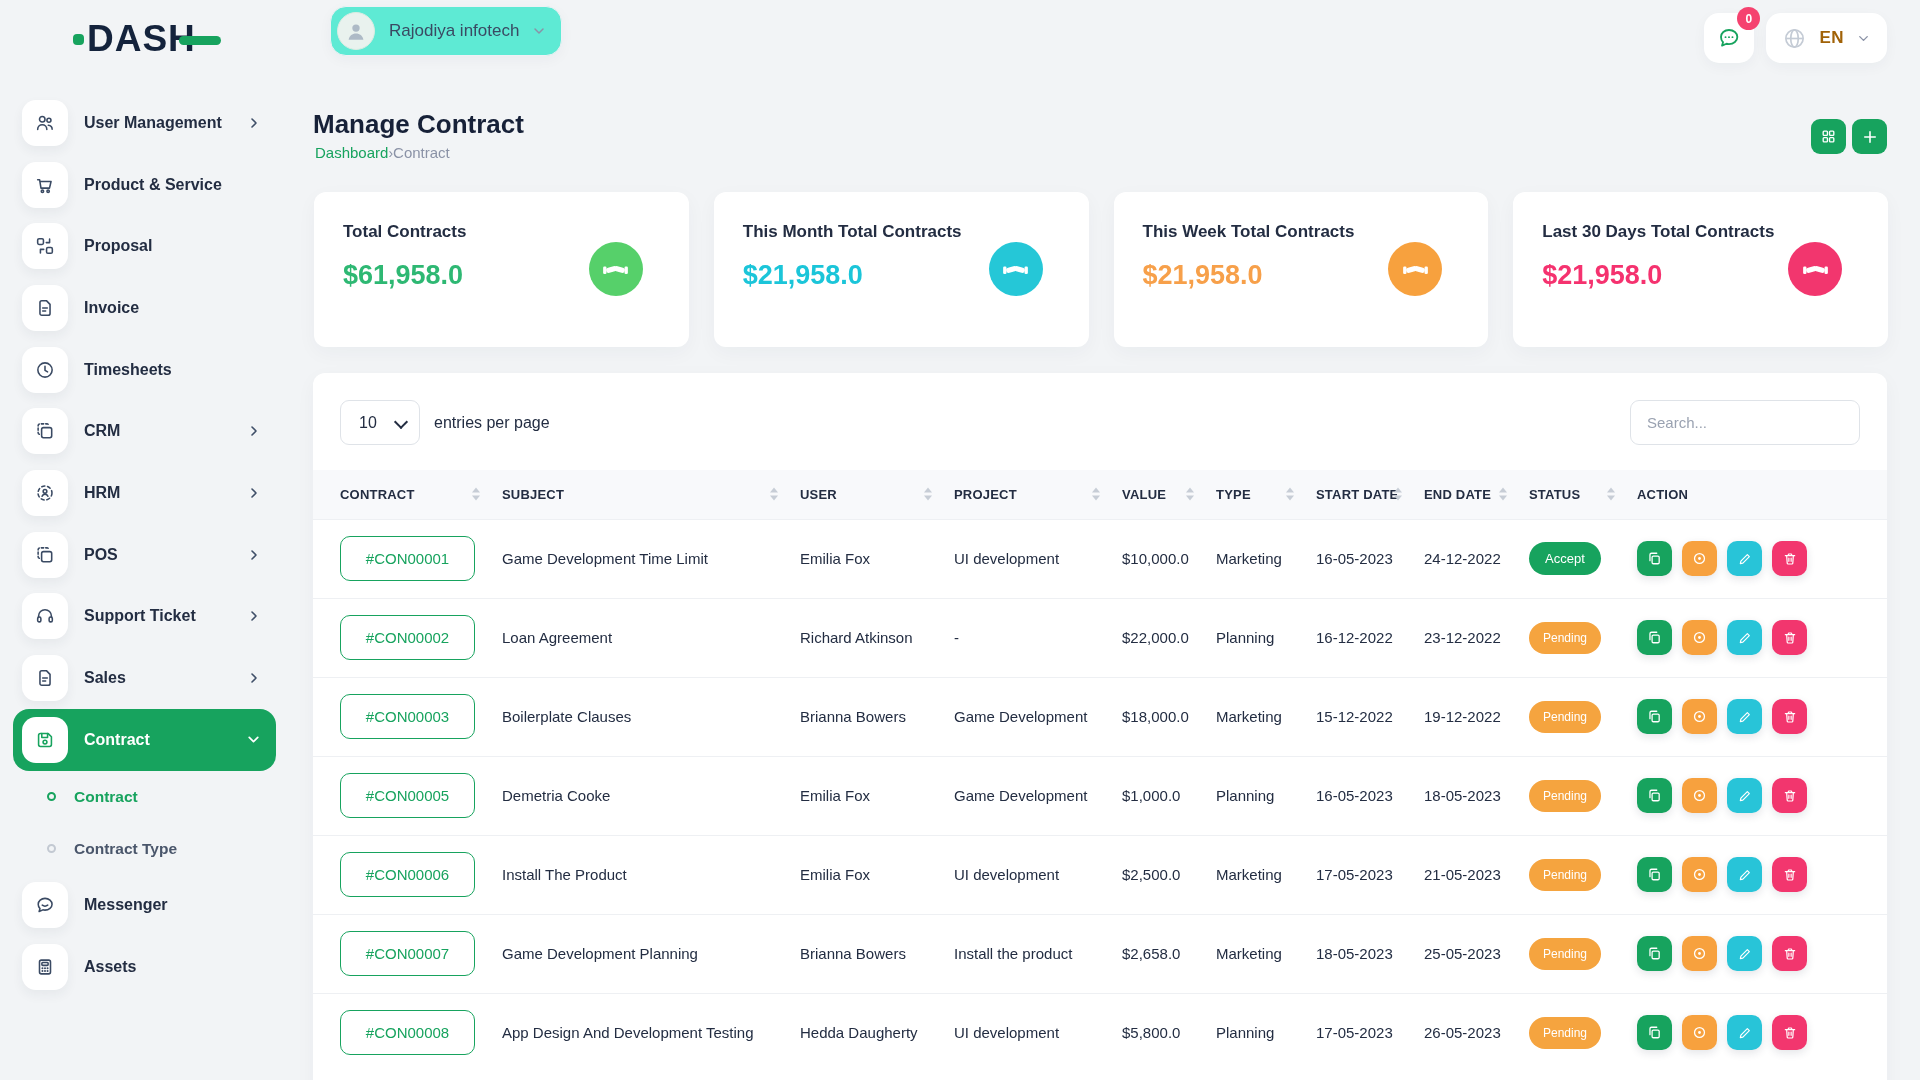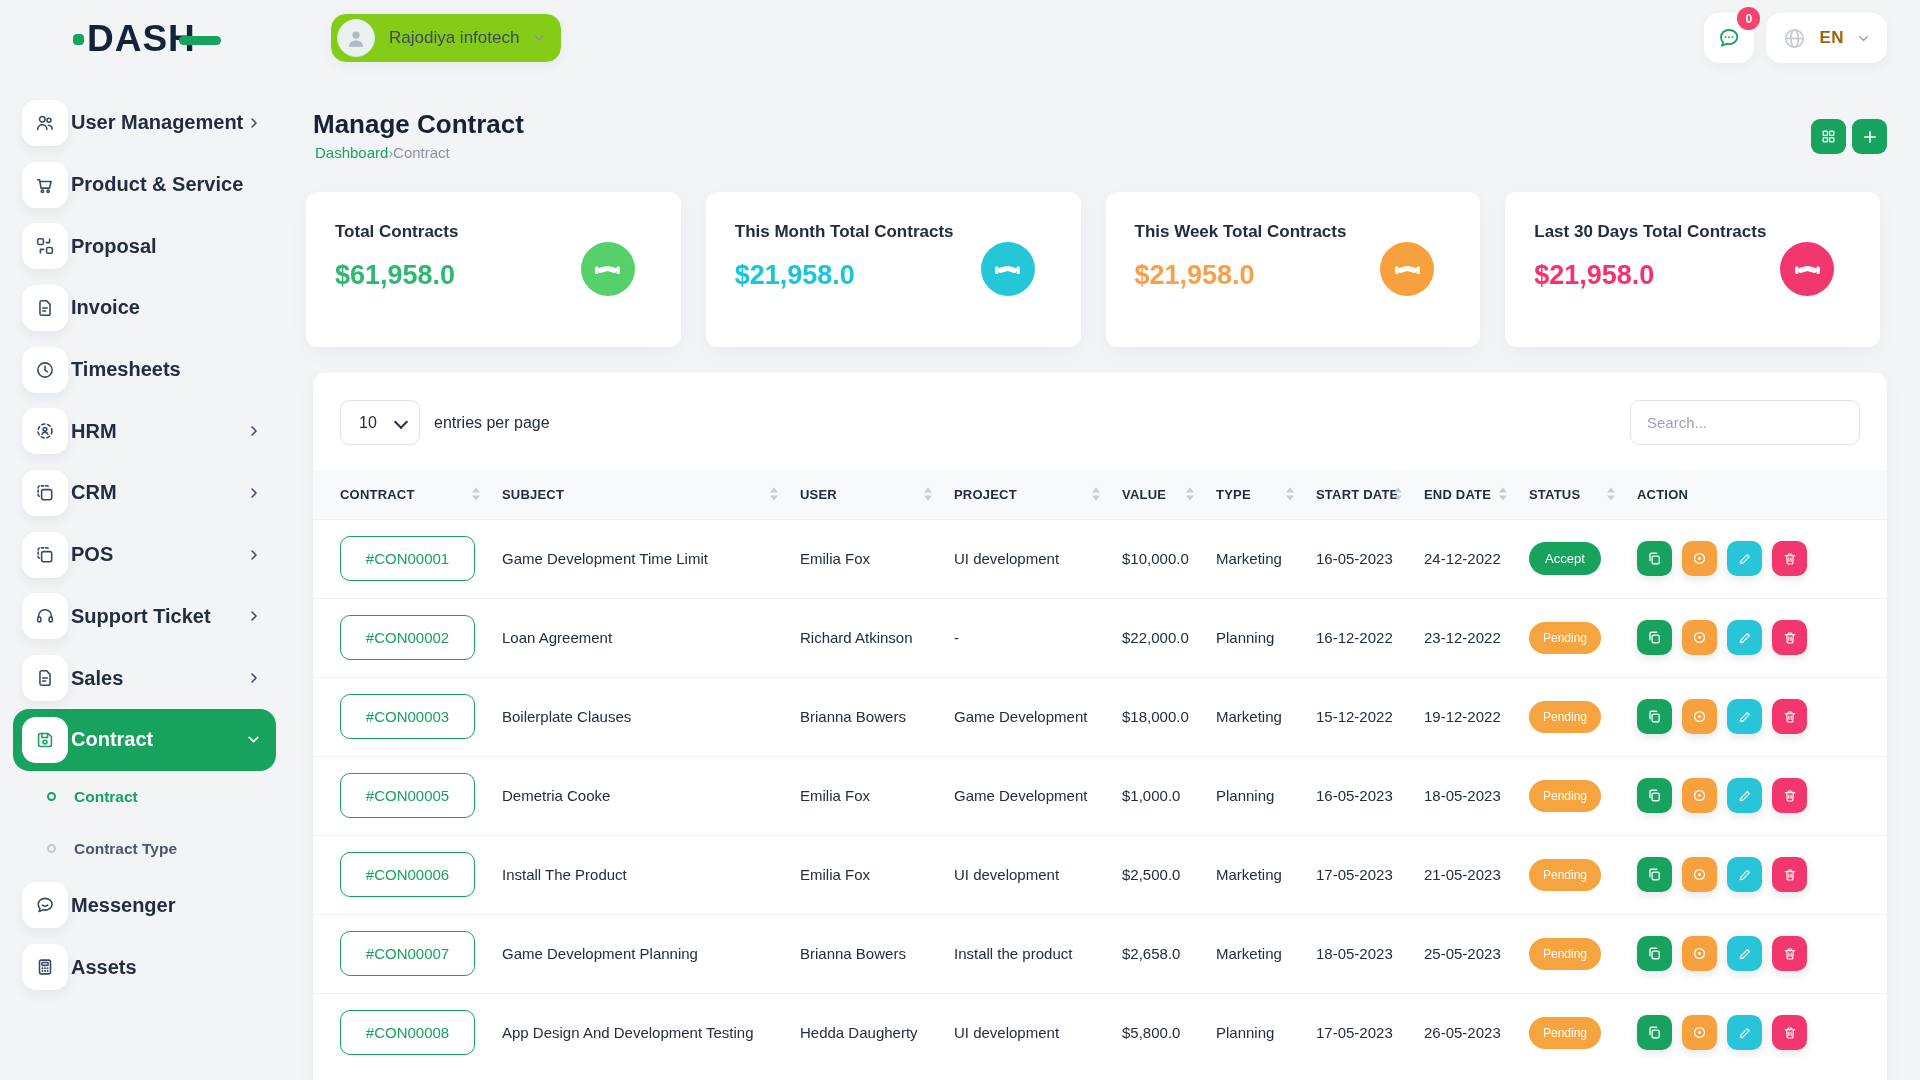--- a/index.html
+++ b/index.html
@@ -6,42 +6,42 @@
   html,body { width:1920px; height:1080px; overflow:hidden; }
   body { font-family:"Liberation Sans", sans-serif; background:#f2f4f6; color:#232d42; }
   .app { position:relative; width:1920px; height:1080px; overflow:hidden; }
 
   
   .logo { position:absolute; left:73px; top:18px; display:flex; align-items:center; }
   .logo-dot { width:11px; height:11px; border-radius:4px; background:#17a35e; margin-right:3px; }
   .logo-text { font-size:37px; font-weight:800; letter-spacing:1px; color:#14233c; }
   .logo-bar { width:42px; height:9px; border-radius:5px; background:#17a35e; margin-left:-17px; margin-top:2px; }
 
-  .company-pill { position:absolute; left:330px; top:13px; height:50px; display:flex; align-items:center;
-    background:#84cc16; border:1px solid #eef1f4; border-radius:16px; padding:5px 14px 5px 6px;
+  .company-pill { position:absolute; left:330px; top:6px; height:50px; display:flex; align-items:center;
+    background:#5eead4; border:1px solid #eef1f4; border-radius:16px; padding:5px 14px 5px 6px;
     box-shadow:0 4px 14px rgba(35,45,66,.04); cursor:pointer; }
   .avatar { width:38px; height:38px; border-radius:50%; background:#e9f2ee; border:1px solid #d9ece2;
     display:flex; align-items:center; justify-content:center; overflow:hidden; }
   .company-name { margin:0 12px 0 14px; font-size:17px; color:#3a4a63; font-weight:500; }
 
   .header-right { position:absolute; right:33px; top:13px; display:flex; gap:12px; }
   .notif-btn { position:relative; width:50px; height:50px; background:#fff; border-radius:15px;
     display:flex; align-items:center; justify-content:center; box-shadow:0 4px 14px rgba(35,45,66,.04); cursor:pointer; }
   .notif-badge { position:absolute; top:-6px; right:-6px; min-width:23px; height:23px; border-radius:50%;
     background:#f5426f; color:#fff; font-size:12px; font-weight:700; display:flex; align-items:center; justify-content:center; }
   .lang-pill { height:50px; background:#fff; border-radius:15px; display:flex; align-items:center; gap:12px;
     padding:0 16px; box-shadow:0 4px 14px rgba(35,45,66,.04); cursor:pointer; }
   .lang-code { font-size:17px; font-weight:700; color:#a16207; letter-spacing:.5px; }
 
   
   .sidebar { position:absolute; left:0; top:76px; width:290px; bottom:0; padding:16px 14px 0 13px; overflow:hidden; }
   .side-item { display:flex; align-items:center; height:61.7px; border-radius:16px; padding:0 14px 0 9px; cursor:pointer; }
   .side-item .icon-box { width:46px; height:46px; border-radius:14px; background:#fff; color:#3a4a63;
     display:flex; align-items:center; justify-content:center; box-shadow:0 5px 12px rgba(35,45,66,.06); flex:0 0 auto; }
-  .side-item .side-label { margin-left:3px; font-size:20px; font-weight:600; color:#232d42; flex:1; }
+  .side-item .side-label { margin-left:16px; font-size:16px; font-weight:600; color:#232d42; flex:1; }
   .side-item .chev { color:#3f4f68; display:flex; }
   .side-item.active { background:#17a35e; }
   .side-item.active .icon-box { color:#17a35e; box-shadow:none; }
   .side-item.active .side-label { color:#fff; }
   .side-item.active .chev { color:#fff; }
   .side-sub { display:flex; align-items:center; height:52px; padding-left:34px; cursor:pointer; }
   .side-sub .bullet { width:9px; height:9px; border-radius:50%; border:2px solid #c3c9d2; }
   .side-sub .sub-label { margin-left:18px; font-size:15.5px; font-weight:600; color:#4a566b; }
   .side-sub.active .bullet { border-color:#17a35e; }
   .side-sub.active .sub-label { color:#17a35e; }
@@ -52,21 +52,21 @@
   .page-title { position:absolute; left:313px; top:109px; font-size:26px; font-weight:600; color:#172138; }
   .breadcrumb { position:absolute; left:315px; top:144px; display:flex; align-items:center; font-size:15px; }
   .breadcrumb .bc-link { color:#17a35e; cursor:pointer; }
   .breadcrumb .bc-sep { color:#8a92a6; font-size:14px; }
   .breadcrumb .bc-current { color:#8a92a6; }
   .head-actions { position:absolute; right:33px; top:119px; display:flex; gap:6px; }
   .sq-btn { width:35px; height:35px; border:none; border-radius:9px; background:#17a35e; color:#fff;
     display:flex; align-items:center; justify-content:center; cursor:pointer; }
 
   
-  .stats-row { position:absolute; left:306px; top:192px; width:1574px; display:grid; grid-template-columns:repeat(4,1fr); gap:25px; }
+  .stats-row { position:absolute; left:314px; top:192px; width:1574px; display:grid; grid-template-columns:repeat(4,1fr); gap:25px; }
   .stat-card { position:relative; height:155px; background:#fff; border-radius:12px; box-shadow:0 6px 20px rgba(35,45,66,.04); padding:30px 0 0 29px; }
   .stat-label { font-size:17px; font-weight:600; color:#232d42; }
   .stat-value { margin-top:18px; font-size:27px; font-weight:700; }
   .stat-circle { position:absolute; right:46px; top:50px; width:54px; height:54px; border-radius:50%; color:#fff;
     display:flex; align-items:center; justify-content:center; }
 
   
   .table-card { position:absolute; left:313px; top:373px; width:1574px; height:760px; background:#fff; border-radius:12px;
     box-shadow:0 6px 20px rgba(35,45,66,.04); overflow:hidden; }
   .table-controls { display:flex; align-items:center; justify-content:space-between; padding:27px 27px 0 27px; height:72px; }
@@ -199,40 +199,40 @@
           <svg viewBox="0 0 24 24" width="22" height="22" fill="none" stroke="currentColor" stroke-width="1.7" stroke-linecap="round" stroke-linejoin="round">
             <circle cx="12" cy="12" r="7.8"></circle>
             <path d="M12 8v4.4l2.8 1.7"></path>
           </svg>
         </span>
         <span class="side-label">Timesheets</span>
       </div>
       <div class="side-item">
         <span class="icon-box">
           <svg viewBox="0 0 24 24" width="22" height="22" fill="none" stroke="currentColor" stroke-width="1.7" stroke-linecap="round" stroke-linejoin="round">
+            <rect x="8.3" y="8.3" width="11" height="11" rx="2"></rect>
+            <path d="M5.8 15.6c-.7-.1-1.3-.8-1.3-1.6V6.2c0-1.1.9-2 2-2h7.8c.8 0 1.5.6 1.6 1.3" stroke-dasharray="2.6 2.2"></path>
+          </svg>
+        </span>
+        <span class="side-label">CRM</span>
+        <span class="chev">
+          <svg viewBox="0 0 24 24" width="16" height="16" fill="none" stroke="currentColor" stroke-width="2.4" stroke-linecap="round" stroke-linejoin="round">
+            <polyline points="9 6 15 12 9 18"></polyline>
+          </svg>
+        </span>
+      </div>
+      <div class="side-item">
+        <span class="icon-box">
+          <svg viewBox="0 0 24 24" width="22" height="22" fill="none" stroke="currentColor" stroke-width="1.7" stroke-linecap="round" stroke-linejoin="round">
             <circle cx="12" cy="12" r="7.6" stroke-dasharray="3.4 3"></circle>
             <circle cx="12" cy="10.2" r="2"></circle>
             <path d="M8.8 15.6c.6-1.6 1.8-2.4 3.2-2.4s2.6.8 3.2 2.4"></path>
           </svg>
         </span>
         <span class="side-label">HRM</span>
-        <span class="chev">
-          <svg viewBox="0 0 24 24" width="16" height="16" fill="none" stroke="currentColor" stroke-width="2.4" stroke-linecap="round" stroke-linejoin="round">
-            <polyline points="9 6 15 12 9 18"></polyline>
-          </svg>
-        </span>
-      </div>
-      <div class="side-item">
-        <span class="icon-box">
-          <svg viewBox="0 0 24 24" width="22" height="22" fill="none" stroke="currentColor" stroke-width="1.7" stroke-linecap="round" stroke-linejoin="round">
-            <rect x="8.3" y="8.3" width="11" height="11" rx="2"></rect>
-            <path d="M5.8 15.6c-.7-.1-1.3-.8-1.3-1.6V6.2c0-1.1.9-2 2-2h7.8c.8 0 1.5.6 1.6 1.3" stroke-dasharray="2.6 2.2"></path>
-          </svg>
-        </span>
-        <span class="side-label">CRM</span>
         <span class="chev">
           <svg viewBox="0 0 24 24" width="16" height="16" fill="none" stroke="currentColor" stroke-width="2.4" stroke-linecap="round" stroke-linejoin="round">
             <polyline points="9 6 15 12 9 18"></polyline>
           </svg>
         </span>
       </div>
       <div class="side-item">
         <span class="icon-box">
           <svg viewBox="0 0 24 24" width="22" height="22" fill="none" stroke="currentColor" stroke-width="1.7" stroke-linecap="round" stroke-linejoin="round">
             <rect x="8.3" y="8.3" width="11" height="11" rx="2"></rect>

